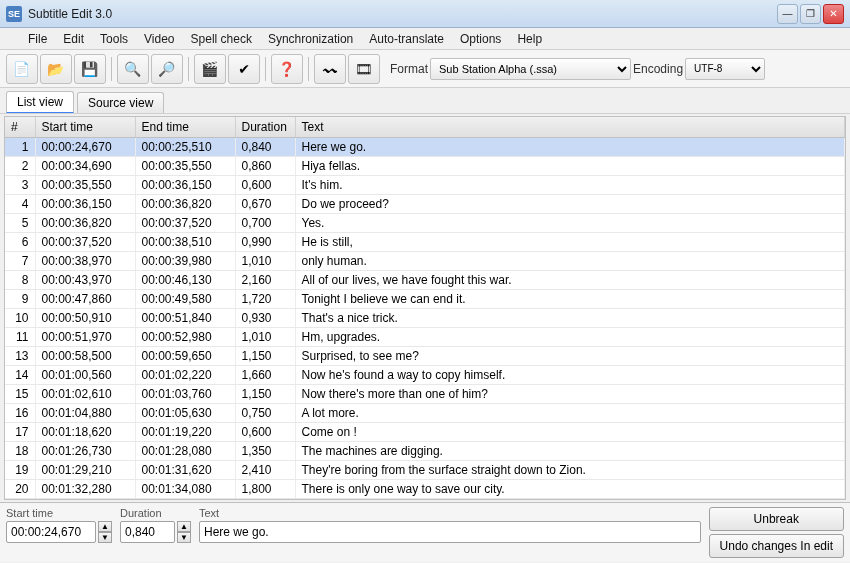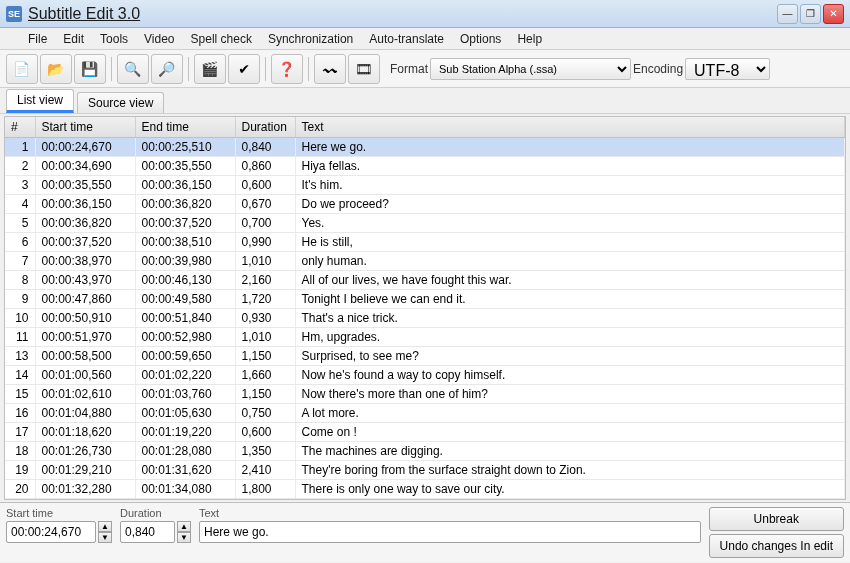--- a/index.html
+++ b/index.html
@@ -26,21 +26,21 @@
       align-items: center;
       gap: 6px;
     }
     .title-icon {
       width: 16px; height: 16px;
       background: #4a7fc1;
       border-radius: 2px;
       display: flex; align-items: center; justify-content: center;
       color: white; font-size: 9px; font-weight: bold;
     }
-    .title-text { font-size: 16px; color: #1a1a1a; text-decoration: underline; }
+    .title-text { font-size: 12px; color: #1a1a1a; }
     .title-buttons { display: flex; gap: 2px; }
     .title-btn {
       width: 21px; height: 20px;
       border: 1px solid #9ab2cc;
       background: linear-gradient(to bottom, #e8f0f8, #d0dcea);
       border-radius: 3px;
       display: flex; align-items: center; justify-content: center;
       cursor: pointer; font-size: 10px; color: #333;
     }
     .title-btn.close { background: linear-gradient(to bottom, #e88, #d44); color: white; border-color: #b22; }
@@ -92,21 +92,21 @@
       cursor: pointer;
       min-width: 150px;
     }
     .encoding-label { font-size: 12px; color: #333; }
     .encoding-select {
       height: 22px;
       border: 1px solid #c0c0c0;
       background: linear-gradient(to bottom, #fff, #e8e8e8);
       border-radius: 2px;
       padding: 2px 4px;
-      font-size: 16px;
+      font-size: 10px;
       cursor: pointer;
       min-width: 80px;
     }
 
     
     .view-tabs {
       background: #f0f0f0;
       height: 26px;
       display: flex;
       align-items: flex-end;
@@ -118,21 +118,21 @@
       border: 1px solid #c0c0c0;
       border-bottom: none;
       background: linear-gradient(to bottom, #fafafa, #e8e8e8);
       cursor: pointer;
       font-size: 12px;
       border-radius: 3px 3px 0 0;
       margin-right: 3px;
     }
     .view-tab.active {
       background: white;
-      border-bottom: 3px solid #3b82f6;
+      border-bottom: 1px solid #3b82f6;
       z-index: 1;
       position: relative;
     }
 
     
     .table-container {
       flex: 1;
       overflow-y: auto;
       overflow-x: hidden;
       border: 1px solid #c0c0c0;

